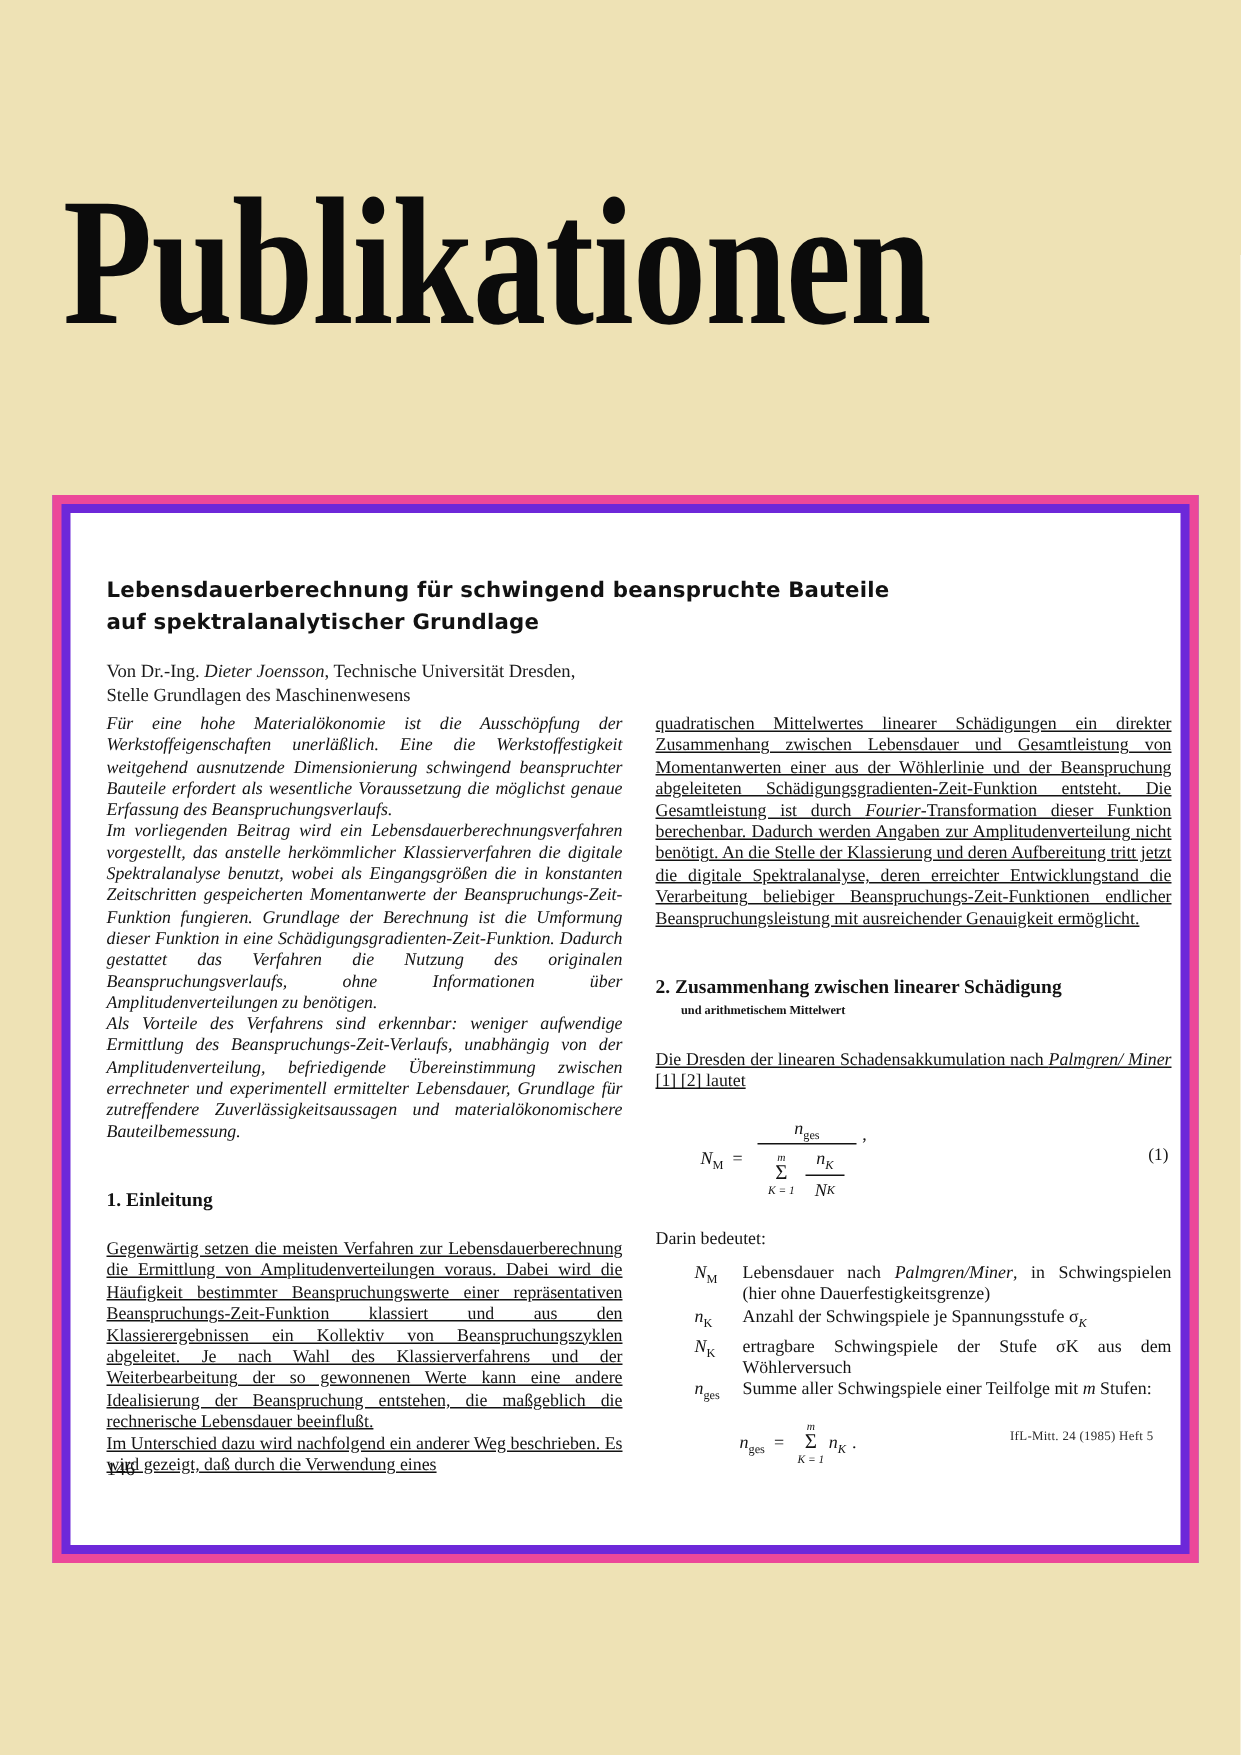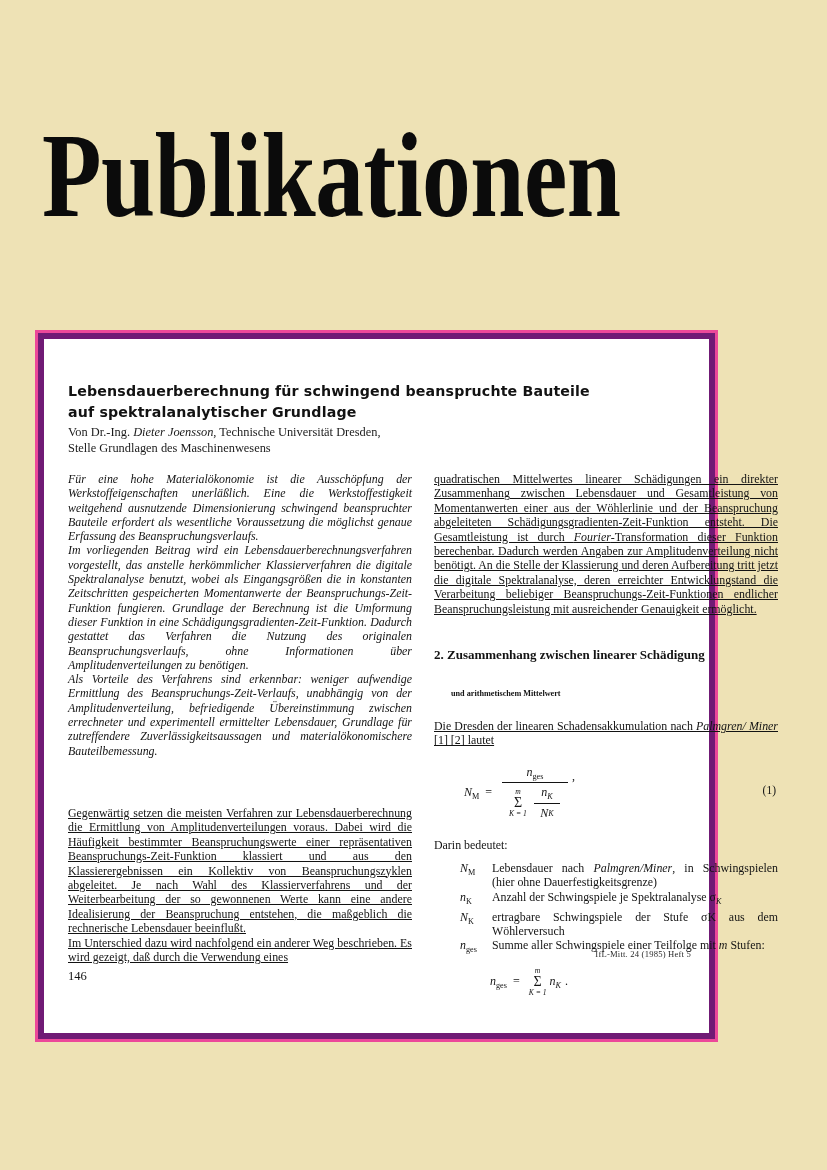--- a/index.html
+++ b/index.html
@@ -36,24 +36,24 @@
     transform: scaleY(1.32) scaleX(1.06);
     transform-origin: left top;
     white-space: nowrap;
   }
 
   
   .sheet-frame {
     position: absolute;
     left: 35px;
     top: 330px;
-    width: 683px;
+    width: 764px;
     height: 712px;
-    background: #701a75;
-    border: 3px solid #ec4899;
+    background: #6d28d9;
+    border: 6px solid #ec4899;
     box-sizing: border-box;
   }
   .sheet-inner {
     position: absolute;
     left: 6px;
     top: 6px;
     right: 6px;
     bottom: 6px;
     background: #ffffff;
   }
@@ -67,21 +67,21 @@
   }
   .article-title {
     font-family: "DejaVu Sans", sans-serif;
     font-weight: bold;
     font-size: 14.2px;
     line-height: 21px;
     color: #121212;
     letter-spacing: 0.15px;
   }
   .byline {
-    margin-top: 2px;
+    margin-top: 14px;
     font-family: "Liberation Serif", serif;
     font-size: 12.4px;
     line-height: 15.5px;
     color: #1b1b1b;
   }
   .byline .nm {
     font-style: italic;
   }
 
   
@@ -109,21 +109,20 @@
   .sec-head {
     font-family: "Liberation Serif", serif;
     font-weight: bold;
     font-size: 13px;
     line-height: 16px;
     margin: 0;
   }
   .sec-head .sub {
     display: block;
     padding-left: 17px;
-    margin-top: 23px;
   }
 
   .body-text {
     font-family: "Liberation Serif", serif;
     font-size: 11.9px;
     line-height: 14.4px;
     text-align: justify;
     margin: 0;
   }
   .body-text p { margin: 0; text-decoration: underline; }
@@ -256,20 +255,21 @@
     <div class="col col-left">
 
       <div class="abstract">
         <p>Für eine hohe Materialökonomie ist die Ausschöpfung der Werkstoffeigenschaften unerläßlich. Eine die Werkstoffestigkeit weitgehend ausnutzende Dimensionierung schwingend beanspruchter Bauteile erfordert als wesentliche Voraussetzung die möglichst genaue Erfassung des Beanspruchungsverlaufs.</p>
         <p>Im vorliegenden Beitrag wird ein Lebensdauerberechnungsverfahren vorgestellt, das anstelle herkömmlicher Klassierverfahren die digitale Spektralanalyse benutzt, wobei als Eingangsgrößen die in konstanten Zeitschritten gespeicherten Momentanwerte der Beanspruchungs-Zeit-Funktion fungieren. Grundlage der Berechnung ist die Umformung dieser Funktion in eine Schädigungsgradienten-Zeit-Funktion. Dadurch gestattet das Verfahren die Nutzung des originalen Beanspruchungsverlaufs, ohne Informationen über Amplitudenverteilungen zu benötigen.</p>
         <p>Als Vorteile des Verfahrens sind erkennbar: weniger aufwendige Ermittlung des Beanspruchungs-Zeit-Verlaufs, unabhängig von der Amplitudenverteilung, befriedigende Übereinstimmung zwischen errechneter und experimentell ermittelter Lebensdauer, Grundlage für zutreffendere Zuverlässigkeitsaussagen und materialökonomischere Bauteilbemessung.</p>
       </div>
 
       <div class="gap-lg"></div>
 
+      <div class="sec-head">1. Einleitung</div>
 
       <div class="gap-md"></div>
 
       <div class="body-text">
         <p>Gegenwärtig setzen die meisten Verfahren zur Lebensdauerberechnung die Ermittlung von Amplitudenverteilungen voraus. Dabei wird die Häufigkeit bestimmter Beanspruchungswerte einer repräsentativen Beanspruchungs-Zeit-Funktion klassiert und aus den Klassierergebnissen ein Kollektiv von Beanspruchungszyklen abgeleitet. Je nach Wahl des Klassierverfahrens und der Weiterbearbeitung der so gewonnenen Werte kann eine andere Idealisierung der Beanspruchung entstehen, die maßgeblich die rechnerische Lebensdauer beeinflußt.</p>
         <p>Im Unterschied dazu wird nachfolgend ein anderer Weg beschrieben. Es wird gezeigt, daß durch die Verwendung eines</p>
       </div>
     </div>
 
     <div class="col col-right">
@@ -329,21 +329,21 @@
 
       <div class="deflist">
 
         <div class="defrow">
           <div class="defsym"><span>N</span><span class="sub">M</span></div>
           <div class="defdesc"><span>Lebensdauer nach </span><i>Palmgren/Miner</i><span>, in Schwingspielen (hier ohne Dauerfestigkeitsgrenze)</span></div>
         </div>
 
         <div class="defrow">
           <div class="defsym"><span>n</span><span class="sub">K</span></div>
-          <div class="defdesc"><span>Anzahl der Schwingspiele je Spektralanalyse σ</span><span class="subi">K</span></div>
+          <div class="defdesc"><span>Anzahl der Schwingspiele je Spannungsstufe σ</span><span class="subi">K</span></div>
         </div>
 
         <div class="defrow">
           <div class="defsym"><span>N</span><span class="sub">K</span></div>
           <div class="defdesc"><span>ertragbare Schwingspiele der Stufe σ</span><span>K aus dem Wöhlerversuch</span></div>
         </div>
 
         <div class="defrow">
           <div class="defsym"><span>n</span><span class="sub">ges</span></div>
           <div class="defdesc"><span>Summe aller Schwingspiele einer Teilfolge mit </span><i>m</i><span> Stufen:</span></div>

